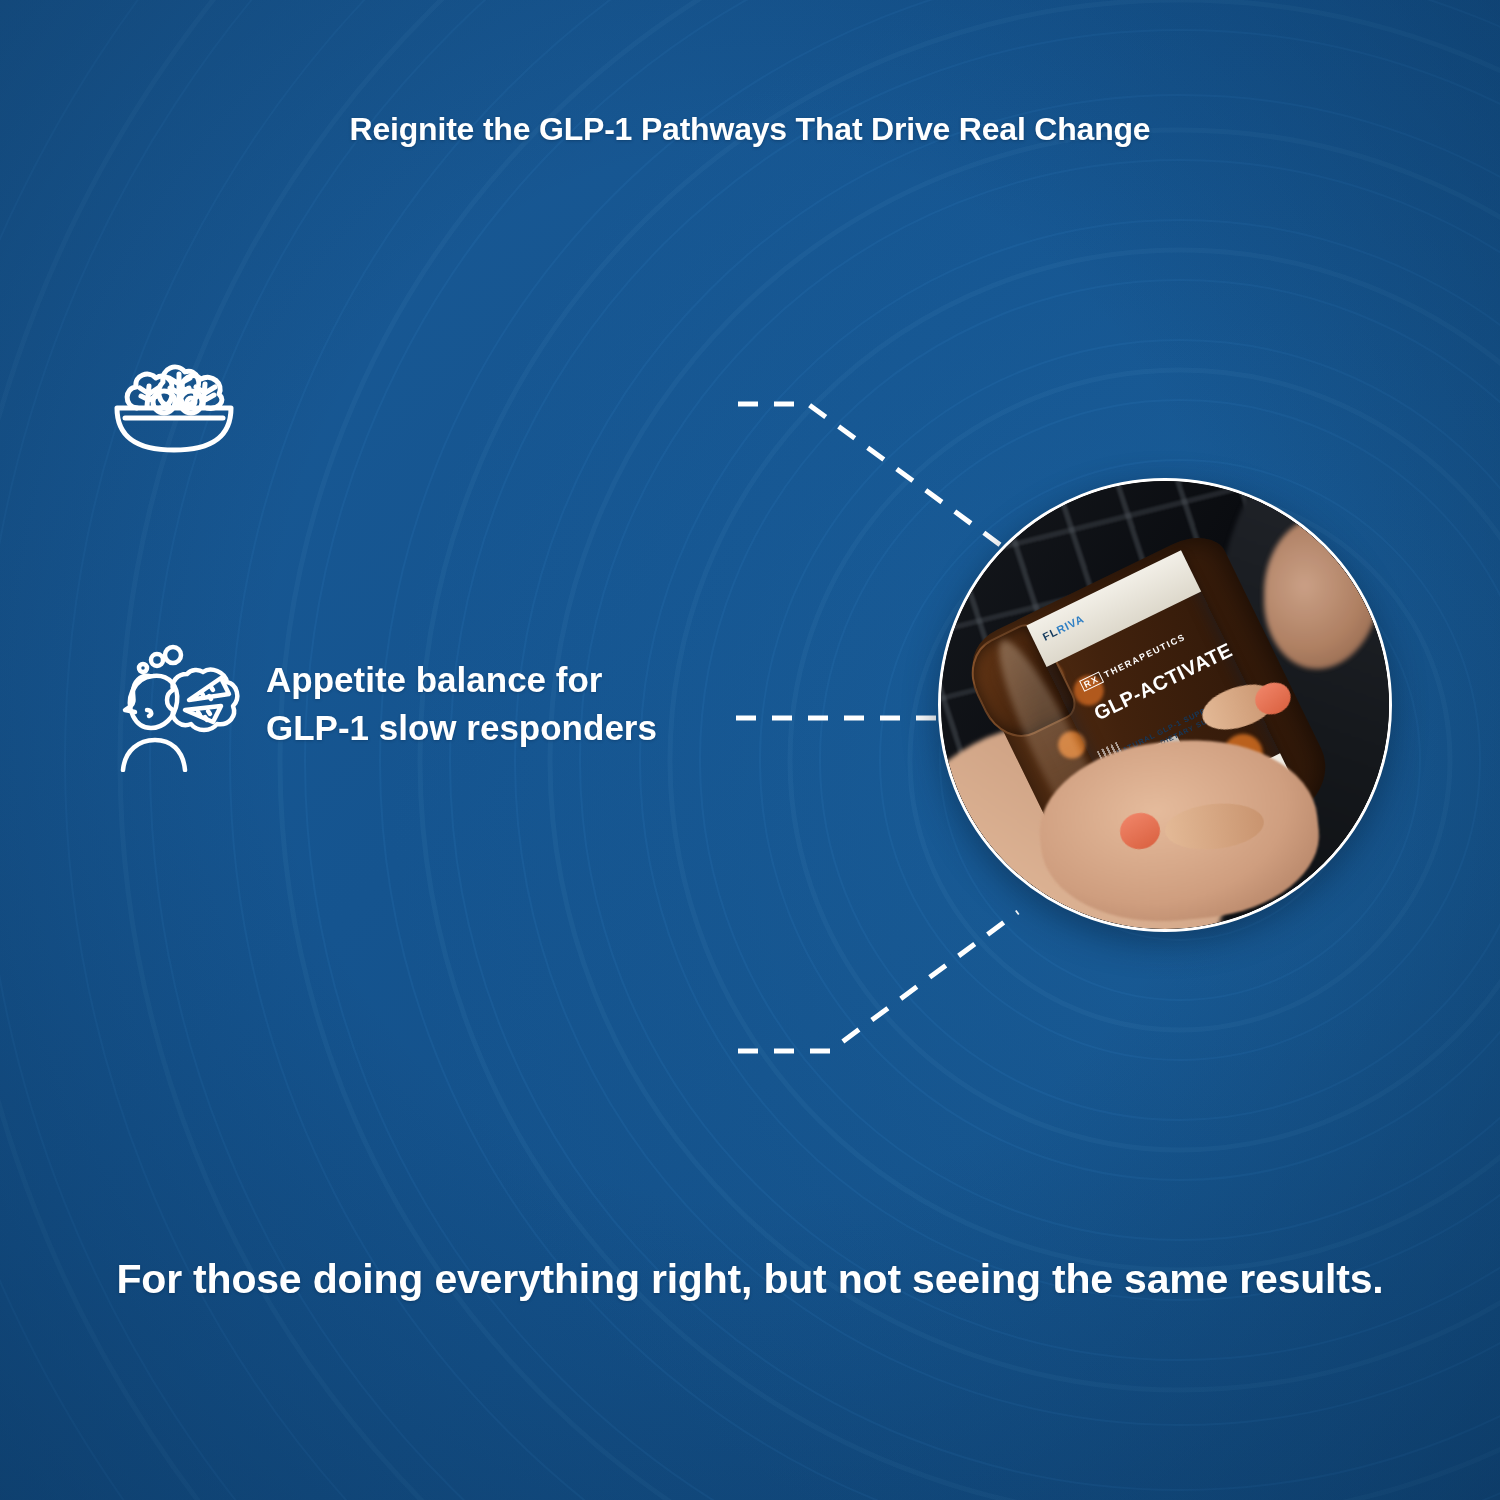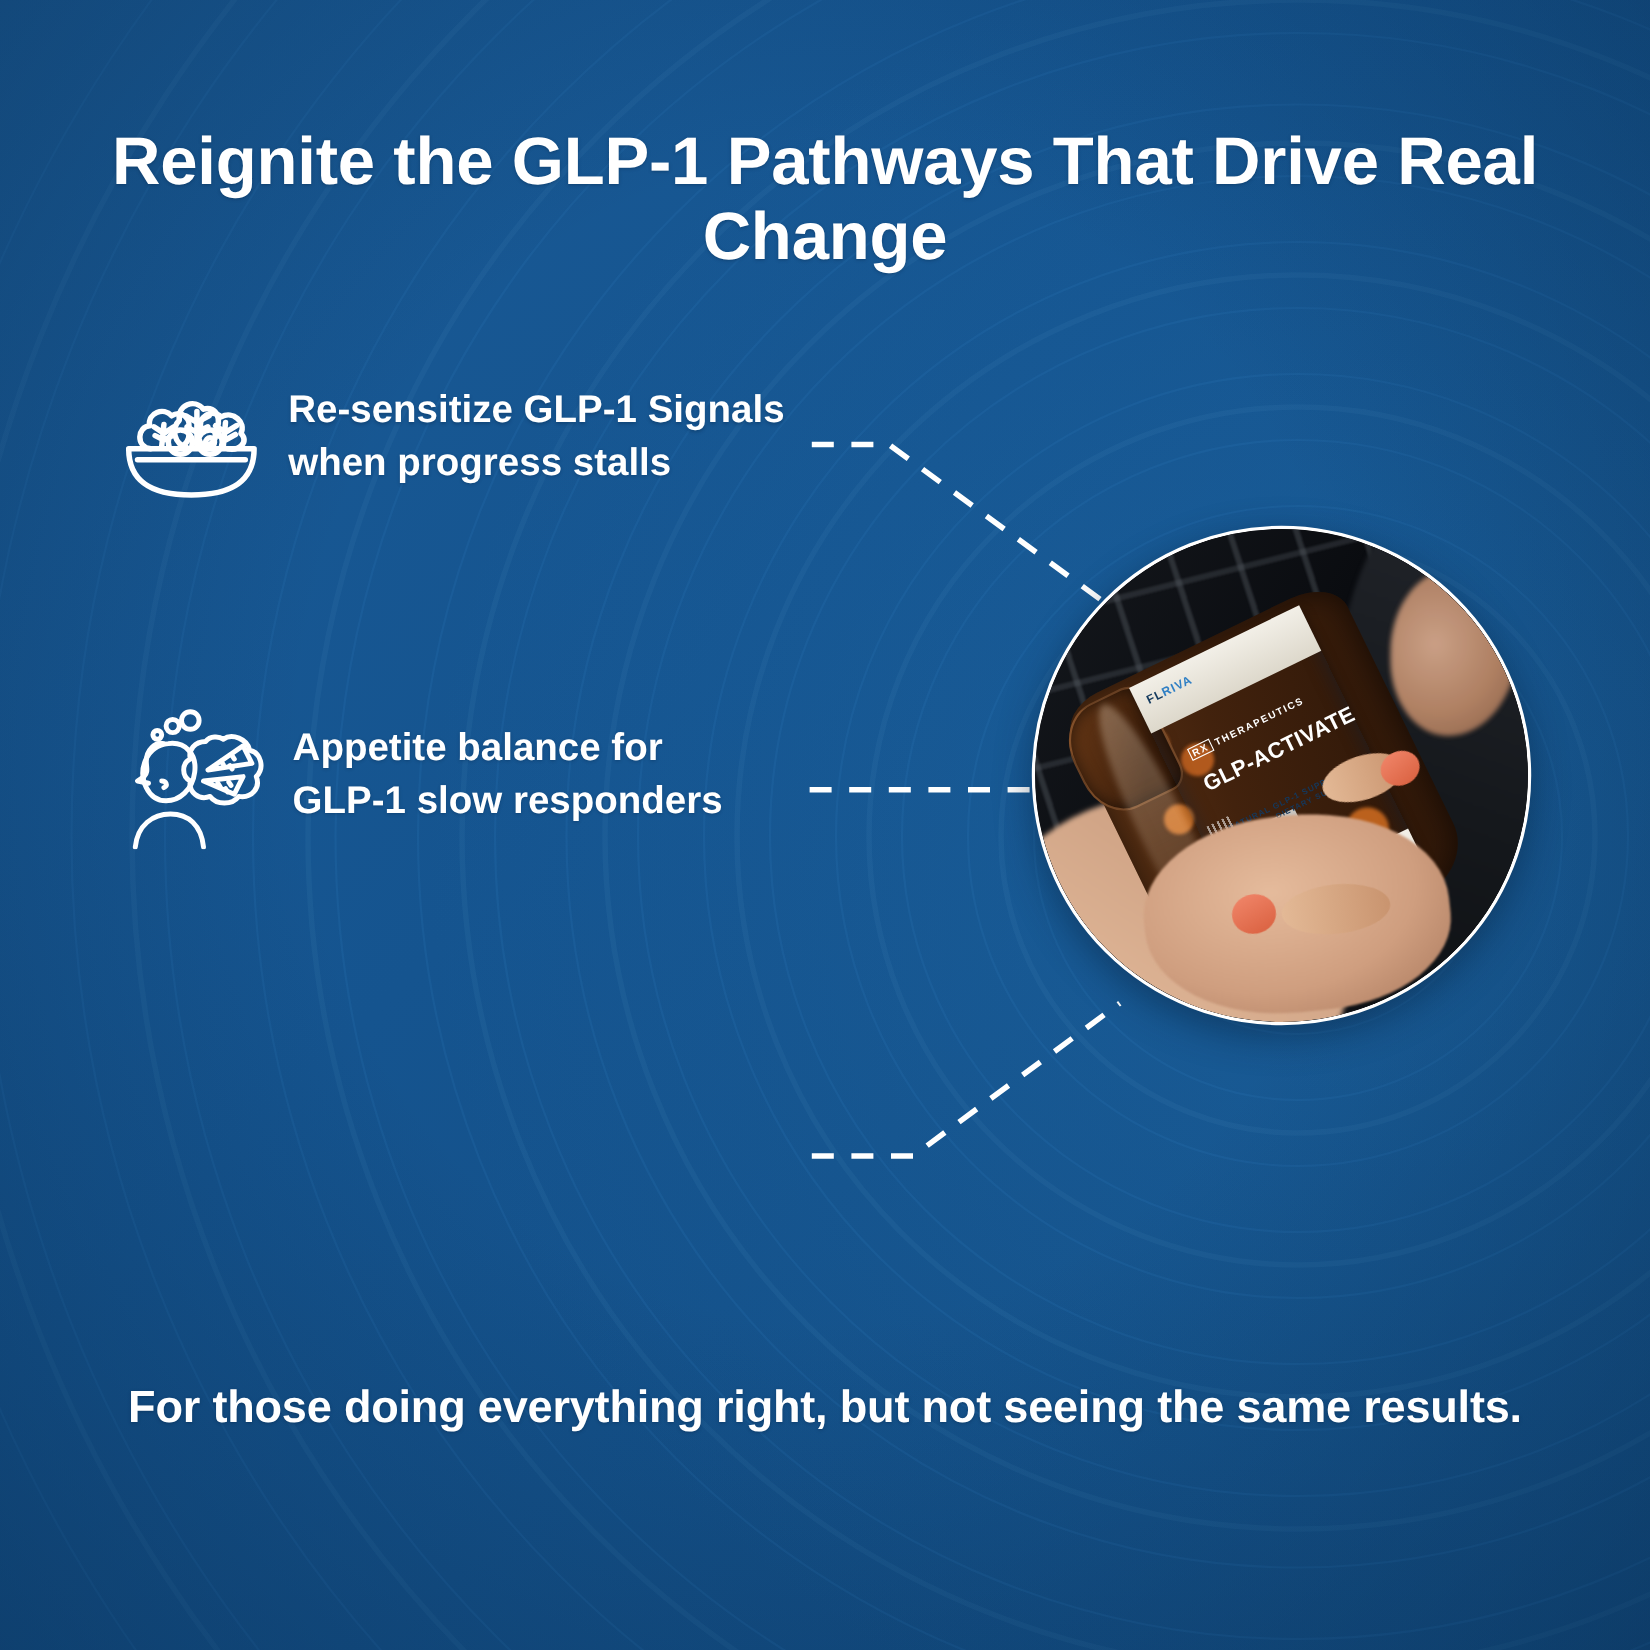--- a/index.html
+++ b/index.html
@@ -37,21 +37,21 @@
   }
 
   
   .headline {
     position: absolute;
     left: 0;
     top: 112px;
     width: 1500px;
     text-align: center;
     color: #ffffff;
-    font-size: 61px;
+    font-size: 32px;
     font-weight: bold;
     letter-spacing: -0.2px;
     line-height: 1.12;
     text-shadow: 0 1px 3px rgba(4,30,58,0.35);
   }
 
   
   .feature {
     position: absolute;
     display: flex;
@@ -339,22 +339,20 @@
         <path d="M94 60 L96 38 M96 47 L87 41 M96 47 L106 41 M96 54 L88 49 M96 54 L105 49"></path>
 
         <path d="M60 60 C50 58 46 44 54 36 C52 22 68 16 76 26 C88 22 94 38 86 46 C90 56 78 62 70 60"></path>
         <path d="M70 60 L70 28 M70 38 L60 32 M70 38 L81 32 M70 47 L61 42 M70 47 L80 42"></path>
 
         <circle cx="55" cy="56" r="11"></circle>
         <circle cx="82" cy="56" r="11"></circle>
         <circle cx="82" cy="56" r="4"></circle>
       </svg>
     </div>
-    <div class="feature-text">Re-sensitize GLP-1 Signals
-when progress stalls</div>
   </div>
 
   <div class="feature" id="feature-2">
     <div class="feature-icon">
       <svg width="130" height="128" viewBox="0 0 130 128" fill="none" stroke="#ffffff" stroke-width="4.5" stroke-linecap="round" stroke-linejoin="round">
 
         <path d="M20 72 C12 56 20 34 40 32 C56 30 66 42 64 58 C62 74 50 84 38 84 C30 84 24 80 20 72 Z"></path>
 
         <path d="M36 32 C28 30 20 38 20 48 C20 54 22 58 18 62 L12 66 L22 68"></path>
 

